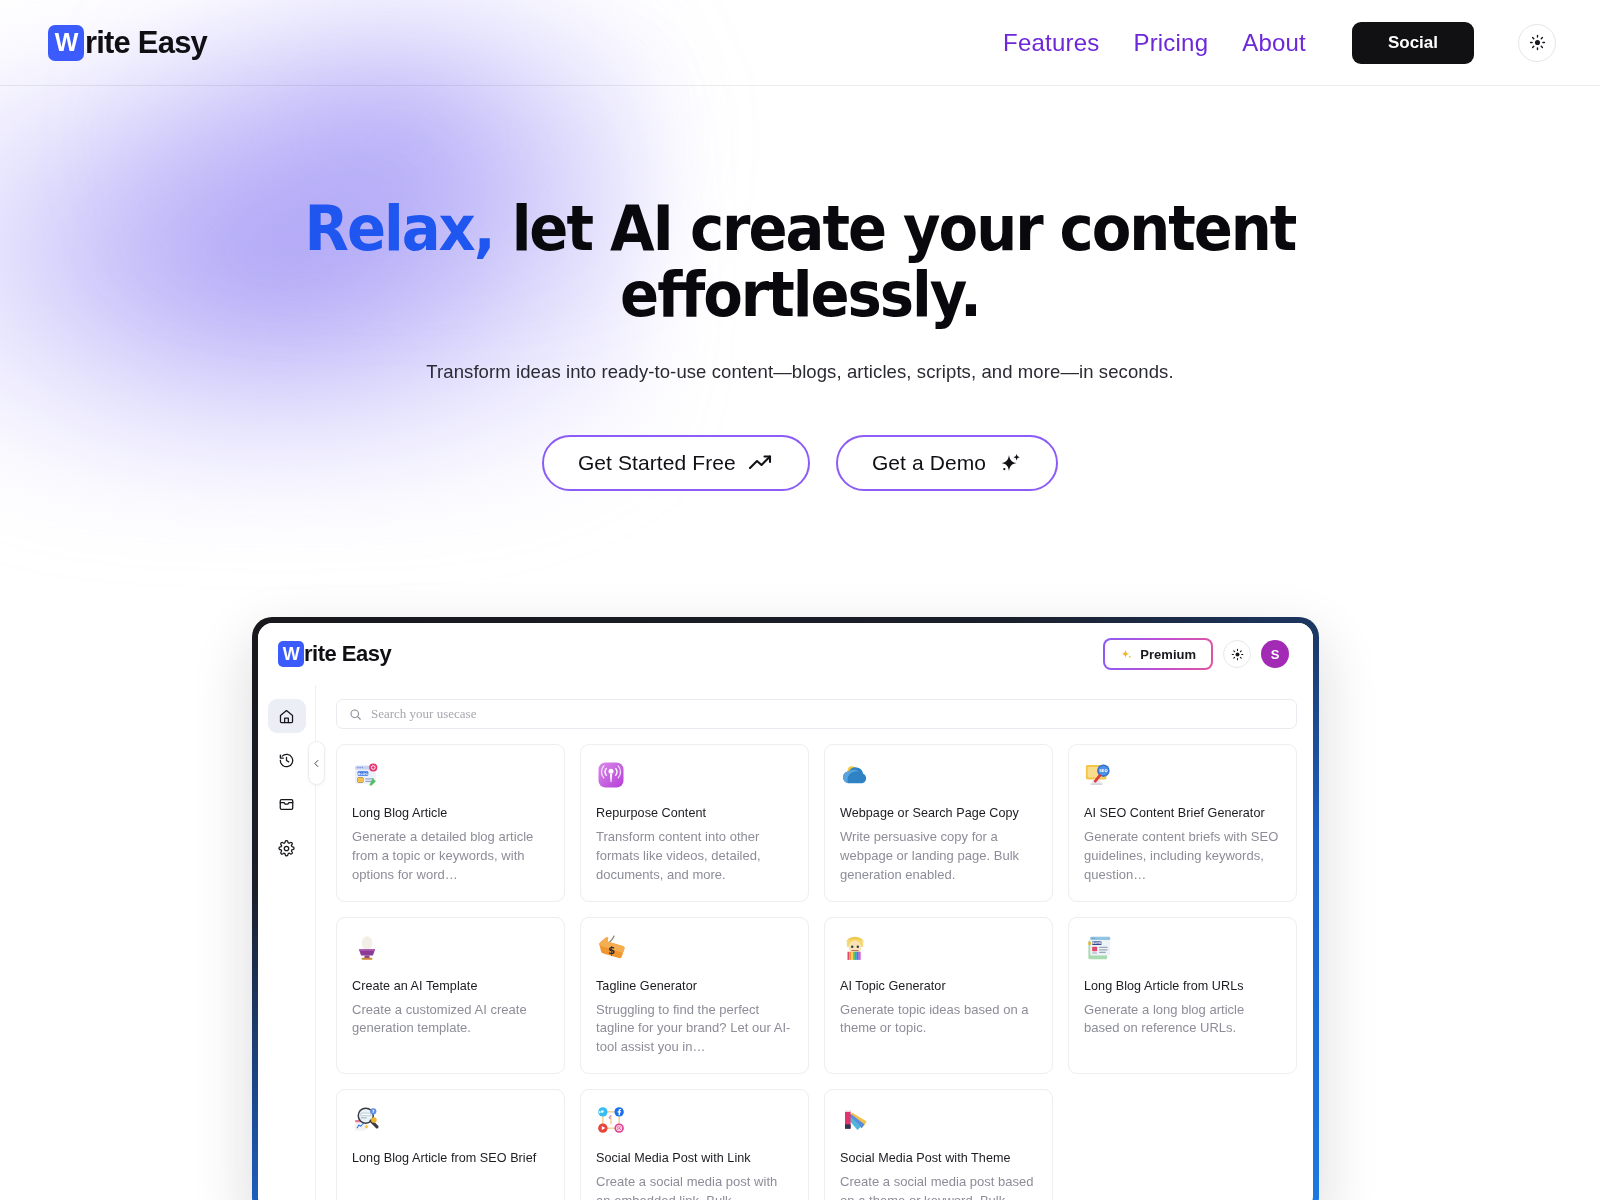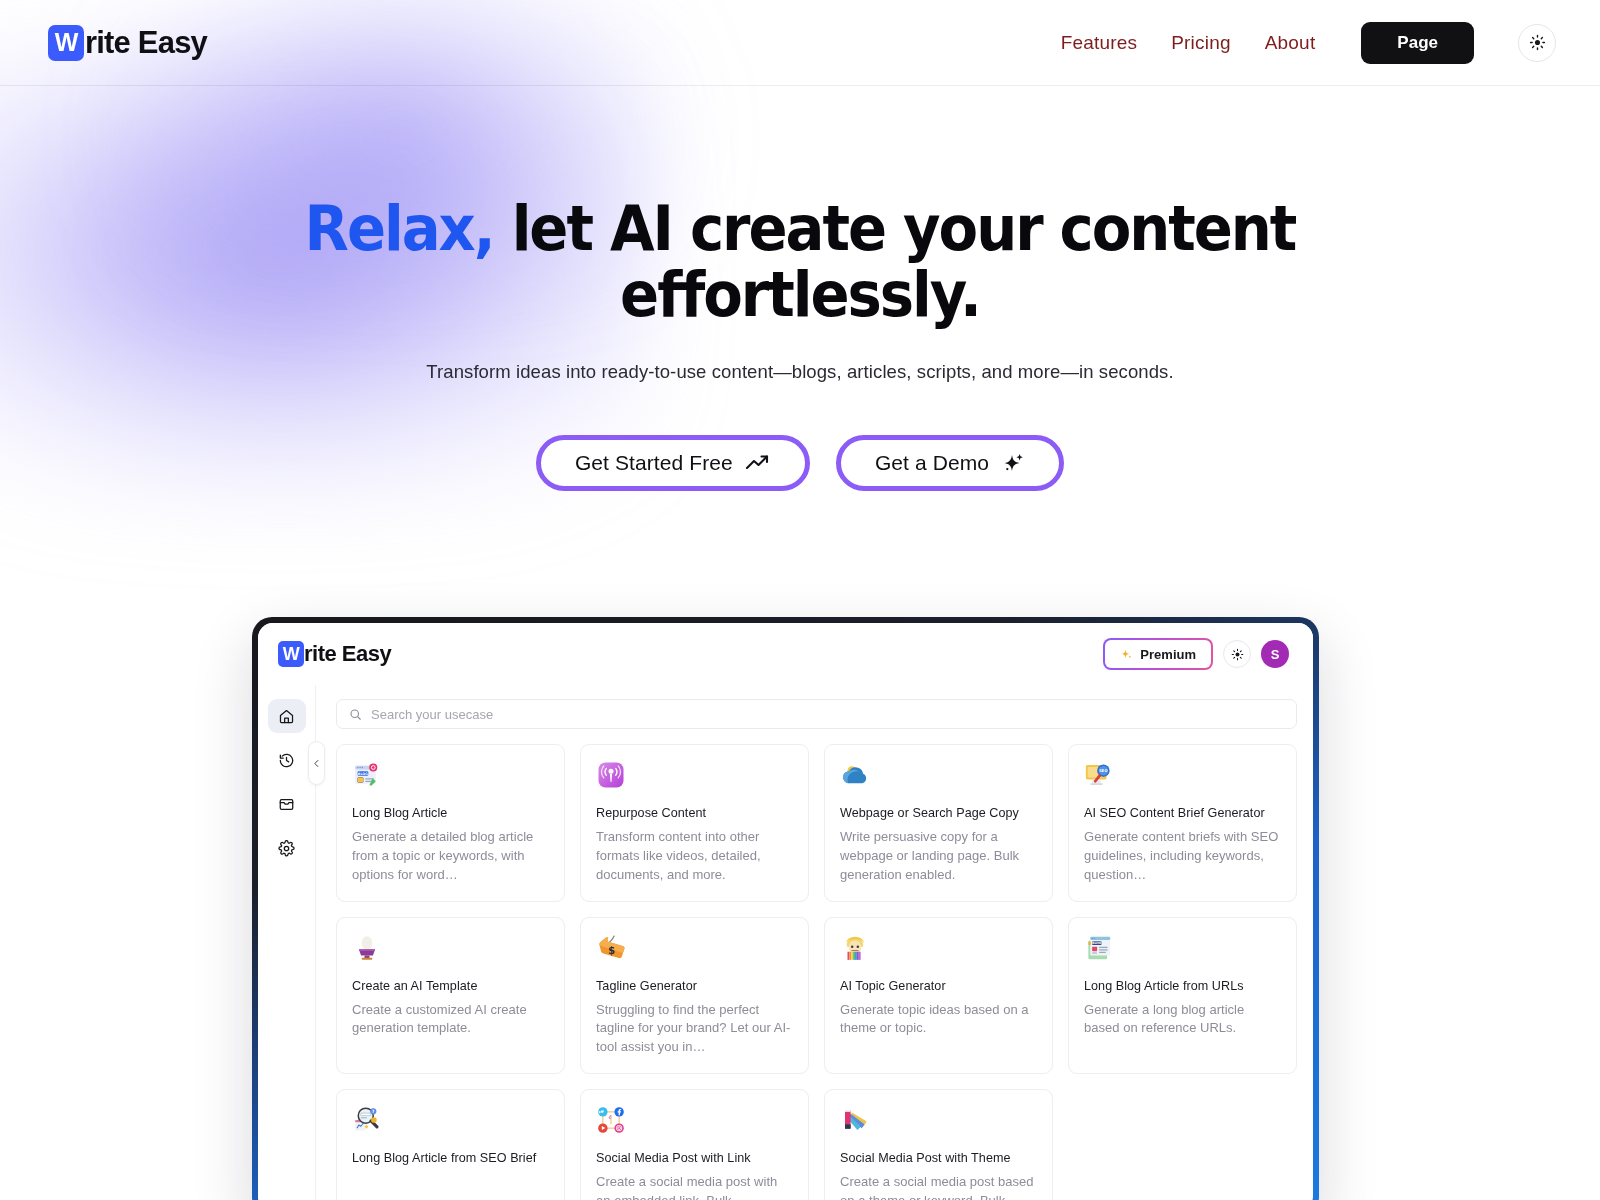--- a/index.html
+++ b/index.html
@@ -59,21 +59,21 @@
   }
   .brand-text {
     font-size: 31px; font-weight: 700; letter-spacing: -0.8px;
     color: #101014; margin-left: 1px;
   }
   .nav-right {
     margin-left: auto;
     display: flex; align-items: center; gap: 34px;
   }
   .nav-link {
-    font-size: 19px; color: #7f1d1d; text-decoration: none;
+    font-size: 24px; color: #6d28d9; text-decoration: none;
     letter-spacing: 0.2px;
   }
   .login-btn {
     background: #111114; color: #fff;
     border: none; border-radius: 9px;
     font-size: 17px; font-weight: 700;
     padding: 0 36px; height: 42px;
     margin-left: 12px;
     font-family: inherit; cursor: pointer;
   }
@@ -104,21 +104,21 @@
     color: #2a2a33;
     letter-spacing: 0.1px;
   }
   .hero-cta {
     margin-top: 52px;
     display: flex; justify-content: center; gap: 26px;
   }
   .cta {
     display: inline-flex; align-items: center; gap: 12px;
     height: 56px; padding: 0 34px;
-    border: 5px solid #8b5cf6; border-radius: 28px;
+    border: 2px solid #8b5cf6; border-radius: 28px;
     background: #fff; color: #101015;
     font-size: 21px; font-family: inherit;
     letter-spacing: 0.1px; cursor: pointer;
   }
 
   
   .mock-wrap {
     position: absolute;
     left: 252px; top: 617px;
     width: 1067px; height: 600px;
@@ -209,21 +209,21 @@
 
   .mock-main { flex: 1; min-width: 0; padding: 14px 16px 0 20px; overflow: hidden; }
   .search-box {
     height: 30px; border: 1px solid #e9e9ef; border-radius: 7px;
     display: flex; align-items: center; gap: 9px;
     padding: 0 12px; margin-bottom: 15px;
     background: #fff;
   }
   .search-input {
     border: none; outline: none; flex: 1;
-    font-family: Liberation Sans, sans-serif; font-size: 13px; color: #555;
+    font-family: Liberation Serif, serif; font-size: 13px; color: #555;
     background: transparent;
   }
   .search-input::placeholder { color: #a6a6b0; }
 
   .card-grid {
     display: grid;
     grid-template-columns: repeat(4, 1fr);
     gap: 15px;
   }
   .card {
@@ -252,21 +252,21 @@
 
 <div class="topnav">
   <div class="brand">
     <span class="brand-badge">W</span>
     <span class="brand-text">rite Easy</span>
   </div>
   <div class="nav-right">
     <a class="nav-link" href="#">Features</a>
     <a class="nav-link" href="#">Pricing</a>
     <a class="nav-link" href="#">About</a>
-    <button class="login-btn">Page</button>
+    <button class="login-btn">Social</button>
     <button class="theme-btn">
       <svg width="17" height="17" viewBox="0 0 24 24" fill="none" stroke="#17171c" stroke-width="2" stroke-linecap="round">
         <circle cx="12" cy="12" r="3.6" fill="#17171c" stroke="none"></circle>
         <path d="M12 2.2v2.2M12 19.6v2.2M2.2 12h2.2M19.6 12h2.2M5.1 5.1l1.6 1.6M17.3 17.3l1.6 1.6M18.9 5.1l-1.6 1.6M6.7 17.3l-1.6 1.6"></path>
       </svg>
     </button>
   </div>
 </div>
 
 <div class="hero">

